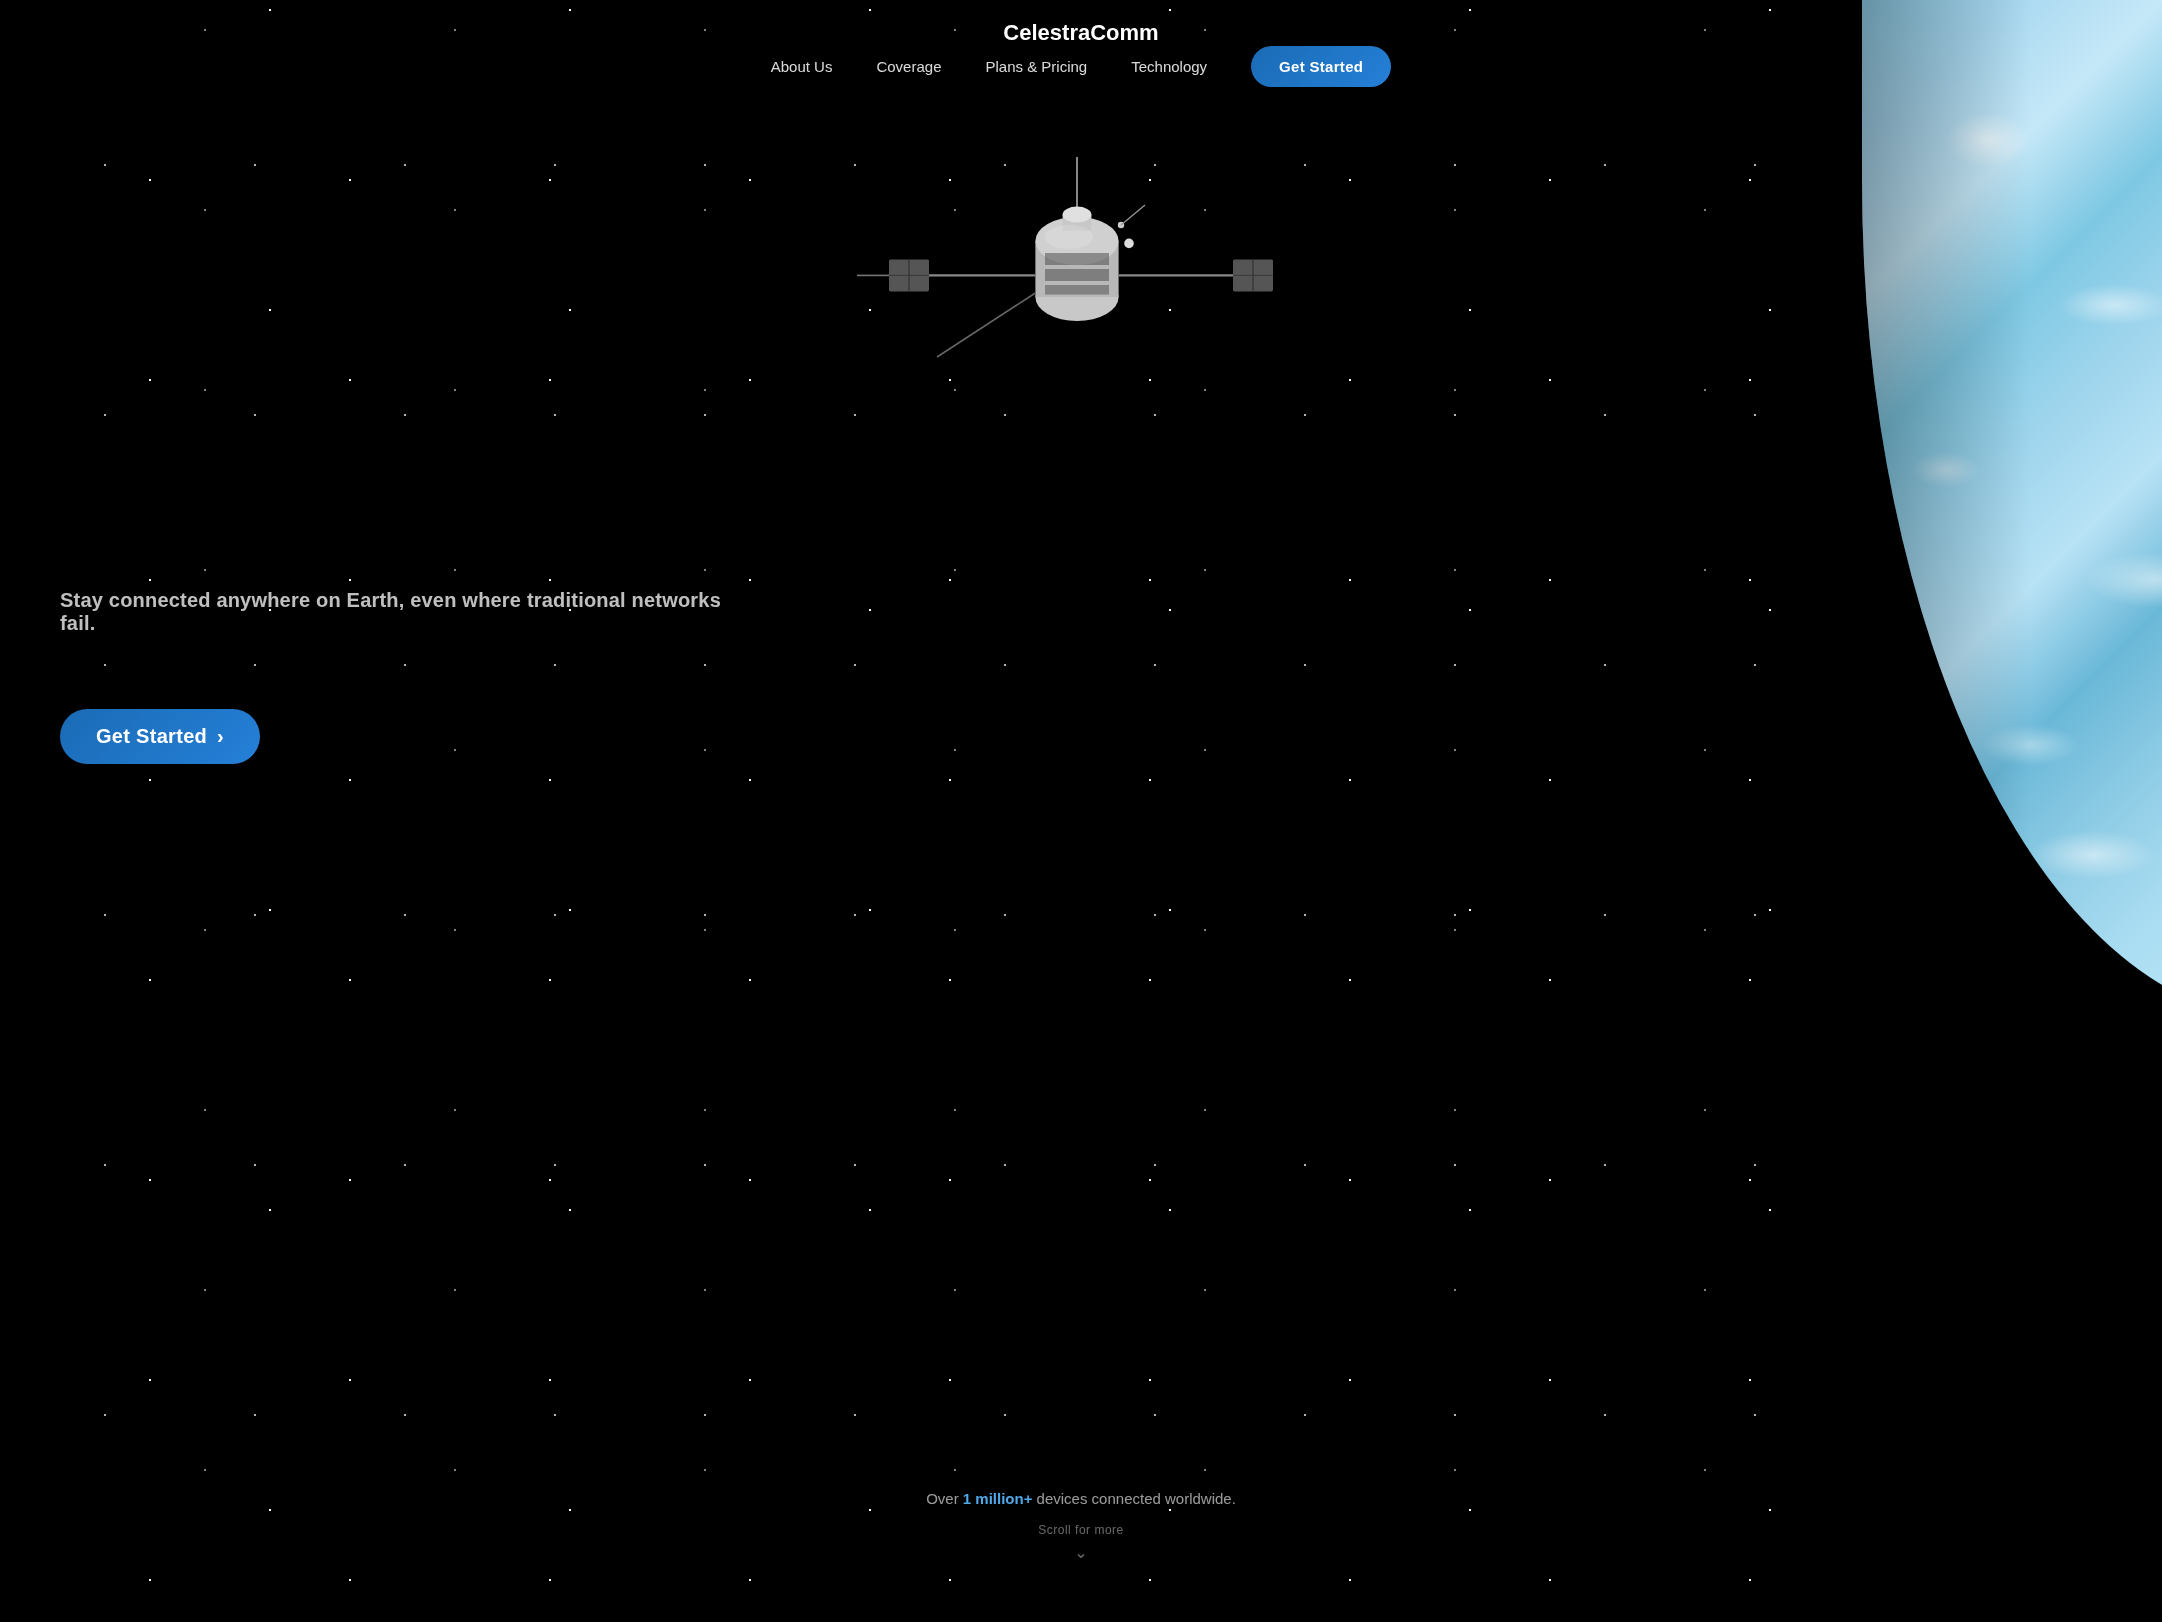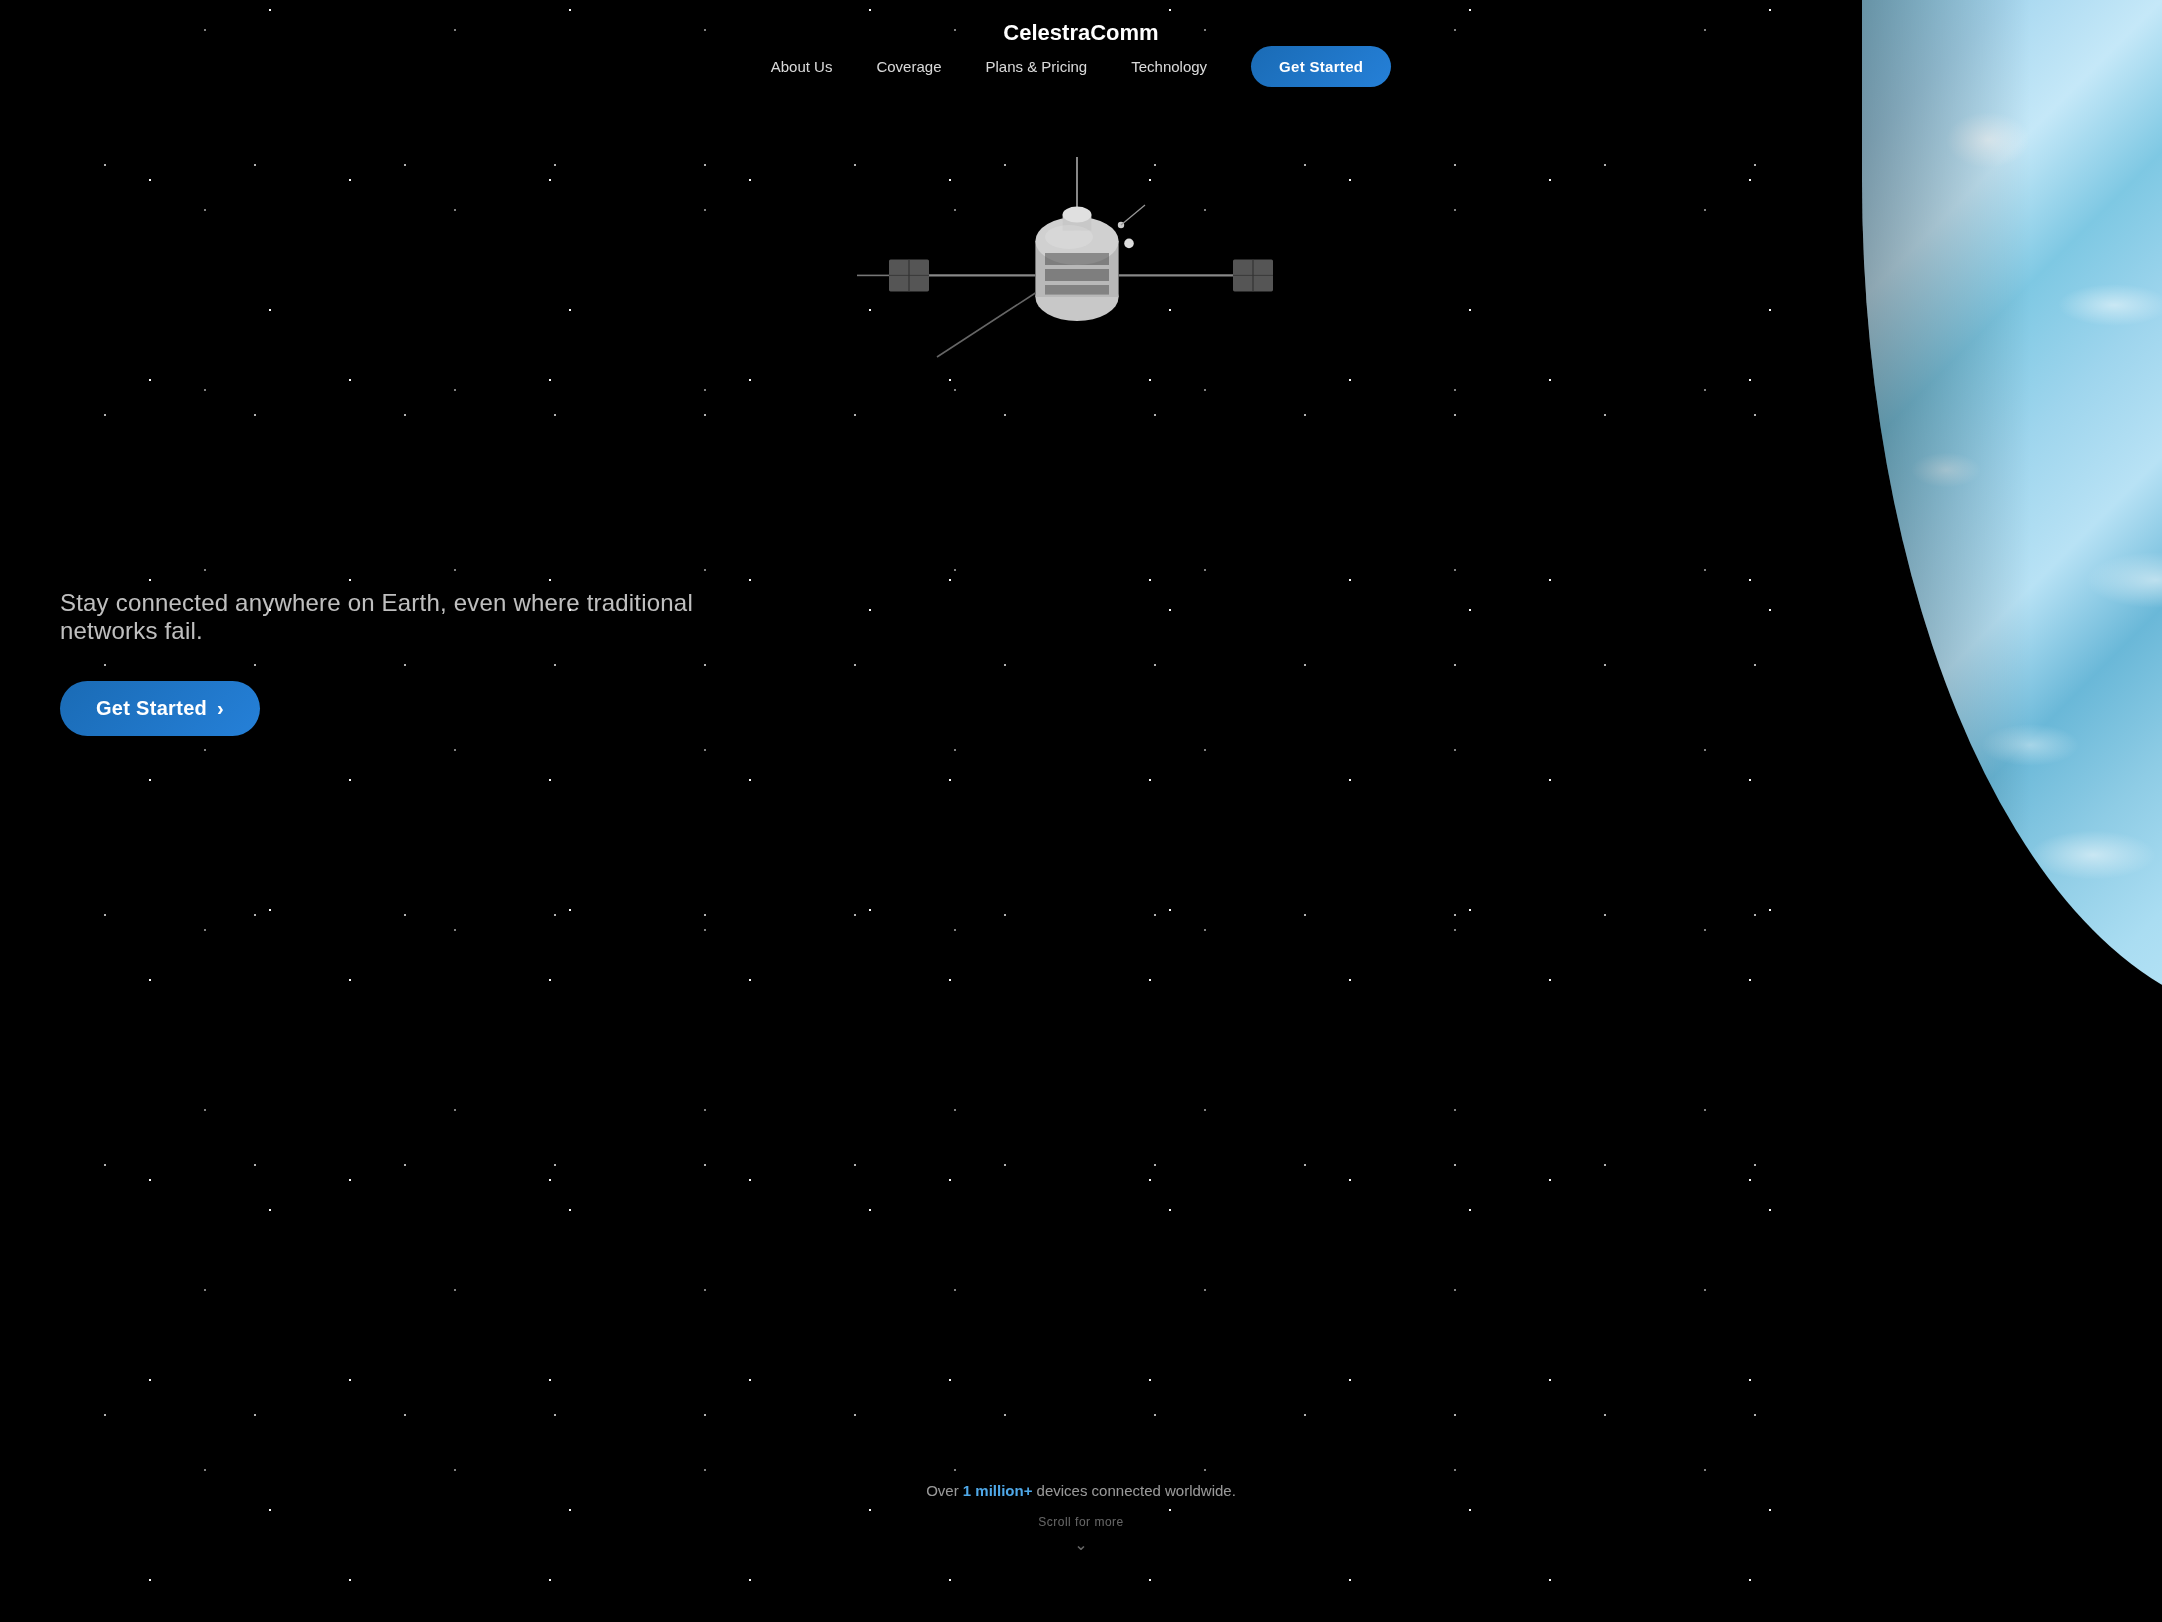--- a/index.html
+++ b/index.html
@@ -157,24 +157,24 @@
       line-height: 1.05;
       color: #e8e8e8;
       font-style: italic;
       letter-spacing: -1px;
       text-shadow: 0 2px 20px rgba(0,0,0,0.5);
       margin-bottom: 30px;
       font-family: 'Arial Black', Arial, sans-serif;
     }
 
     .hero-subtext {
-      font-size: 24px;
+      font-size: 20px;
       color: rgba(255,255,255,0.75);
-      margin-bottom: 36px;
-      font-weight: 400;
+      margin-bottom: 74px;
+      font-weight: 700;
       letter-spacing: 0.2px;
     }
 
     .btn-get-started-hero {
       background: linear-gradient(135deg, #1a6bb5, #2580d8);
       color: #fff;
       border: none;
       padding: 16px 36px;
       border-radius: 40px;
       font-size: 20px;
@@ -187,21 +187,21 @@
     }
 
     .btn-arrow {
       font-size: 20px;
       font-weight: bold;
     }
 
     
     .bottom-info {
       position: absolute;
-      bottom: 68px;
+      bottom: 60px;
       left: 50%;
       transform: translateX(-50%);
       text-align: center;
       z-index: 10;
     }
 
     .bottom-stat {
       font-size: 15px;
       color: rgba(255,255,255,0.6);
       margin-bottom: 16px;

